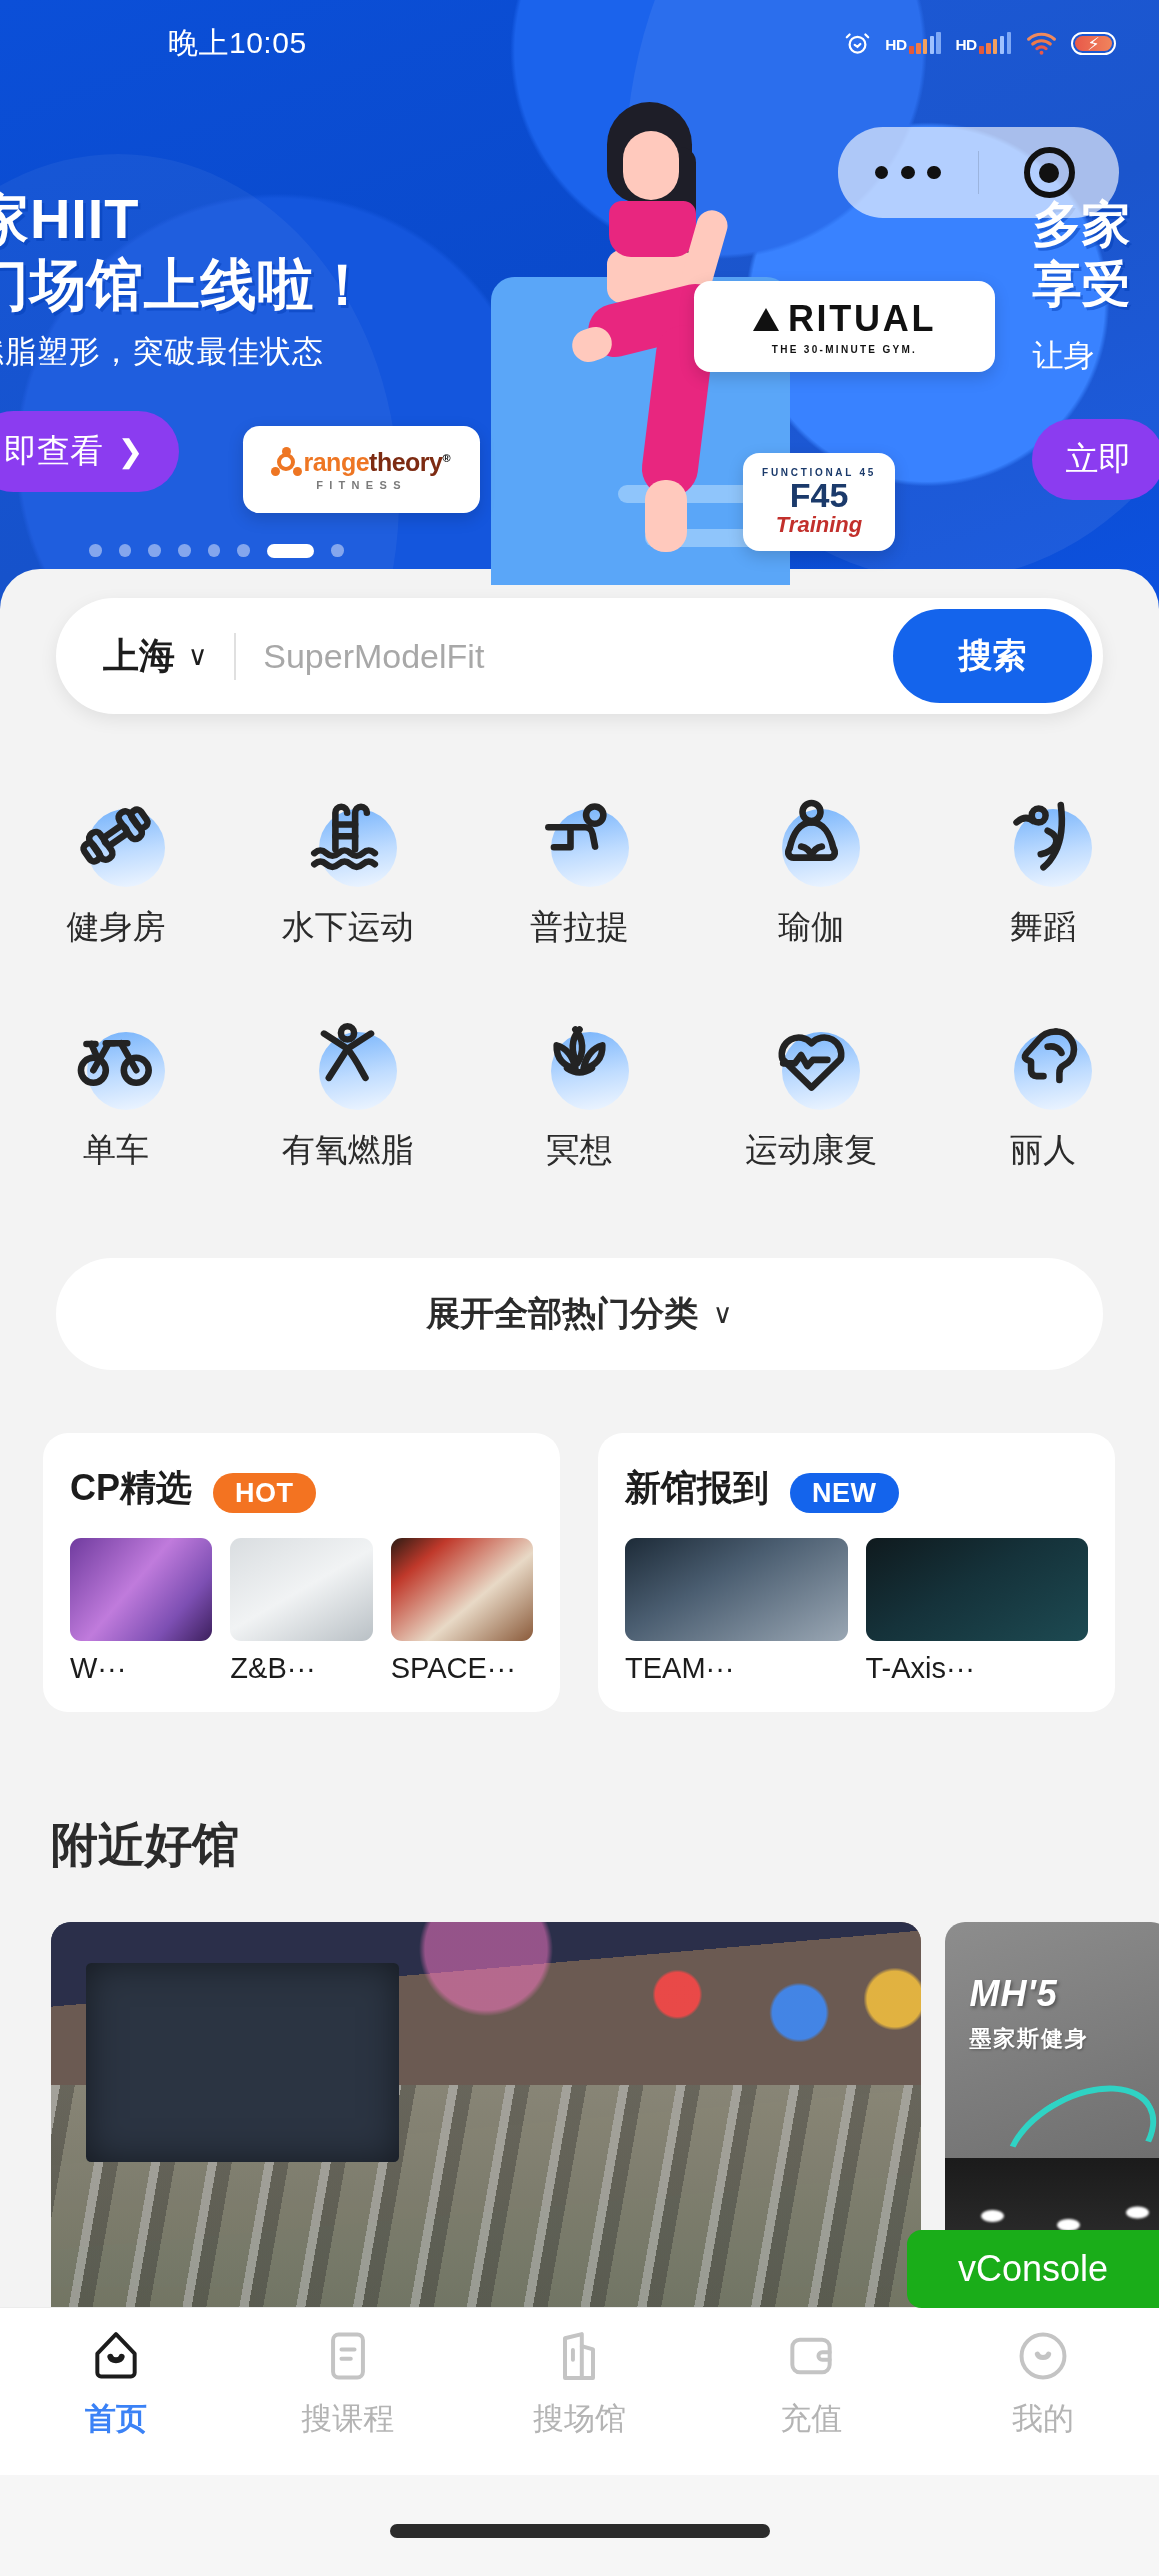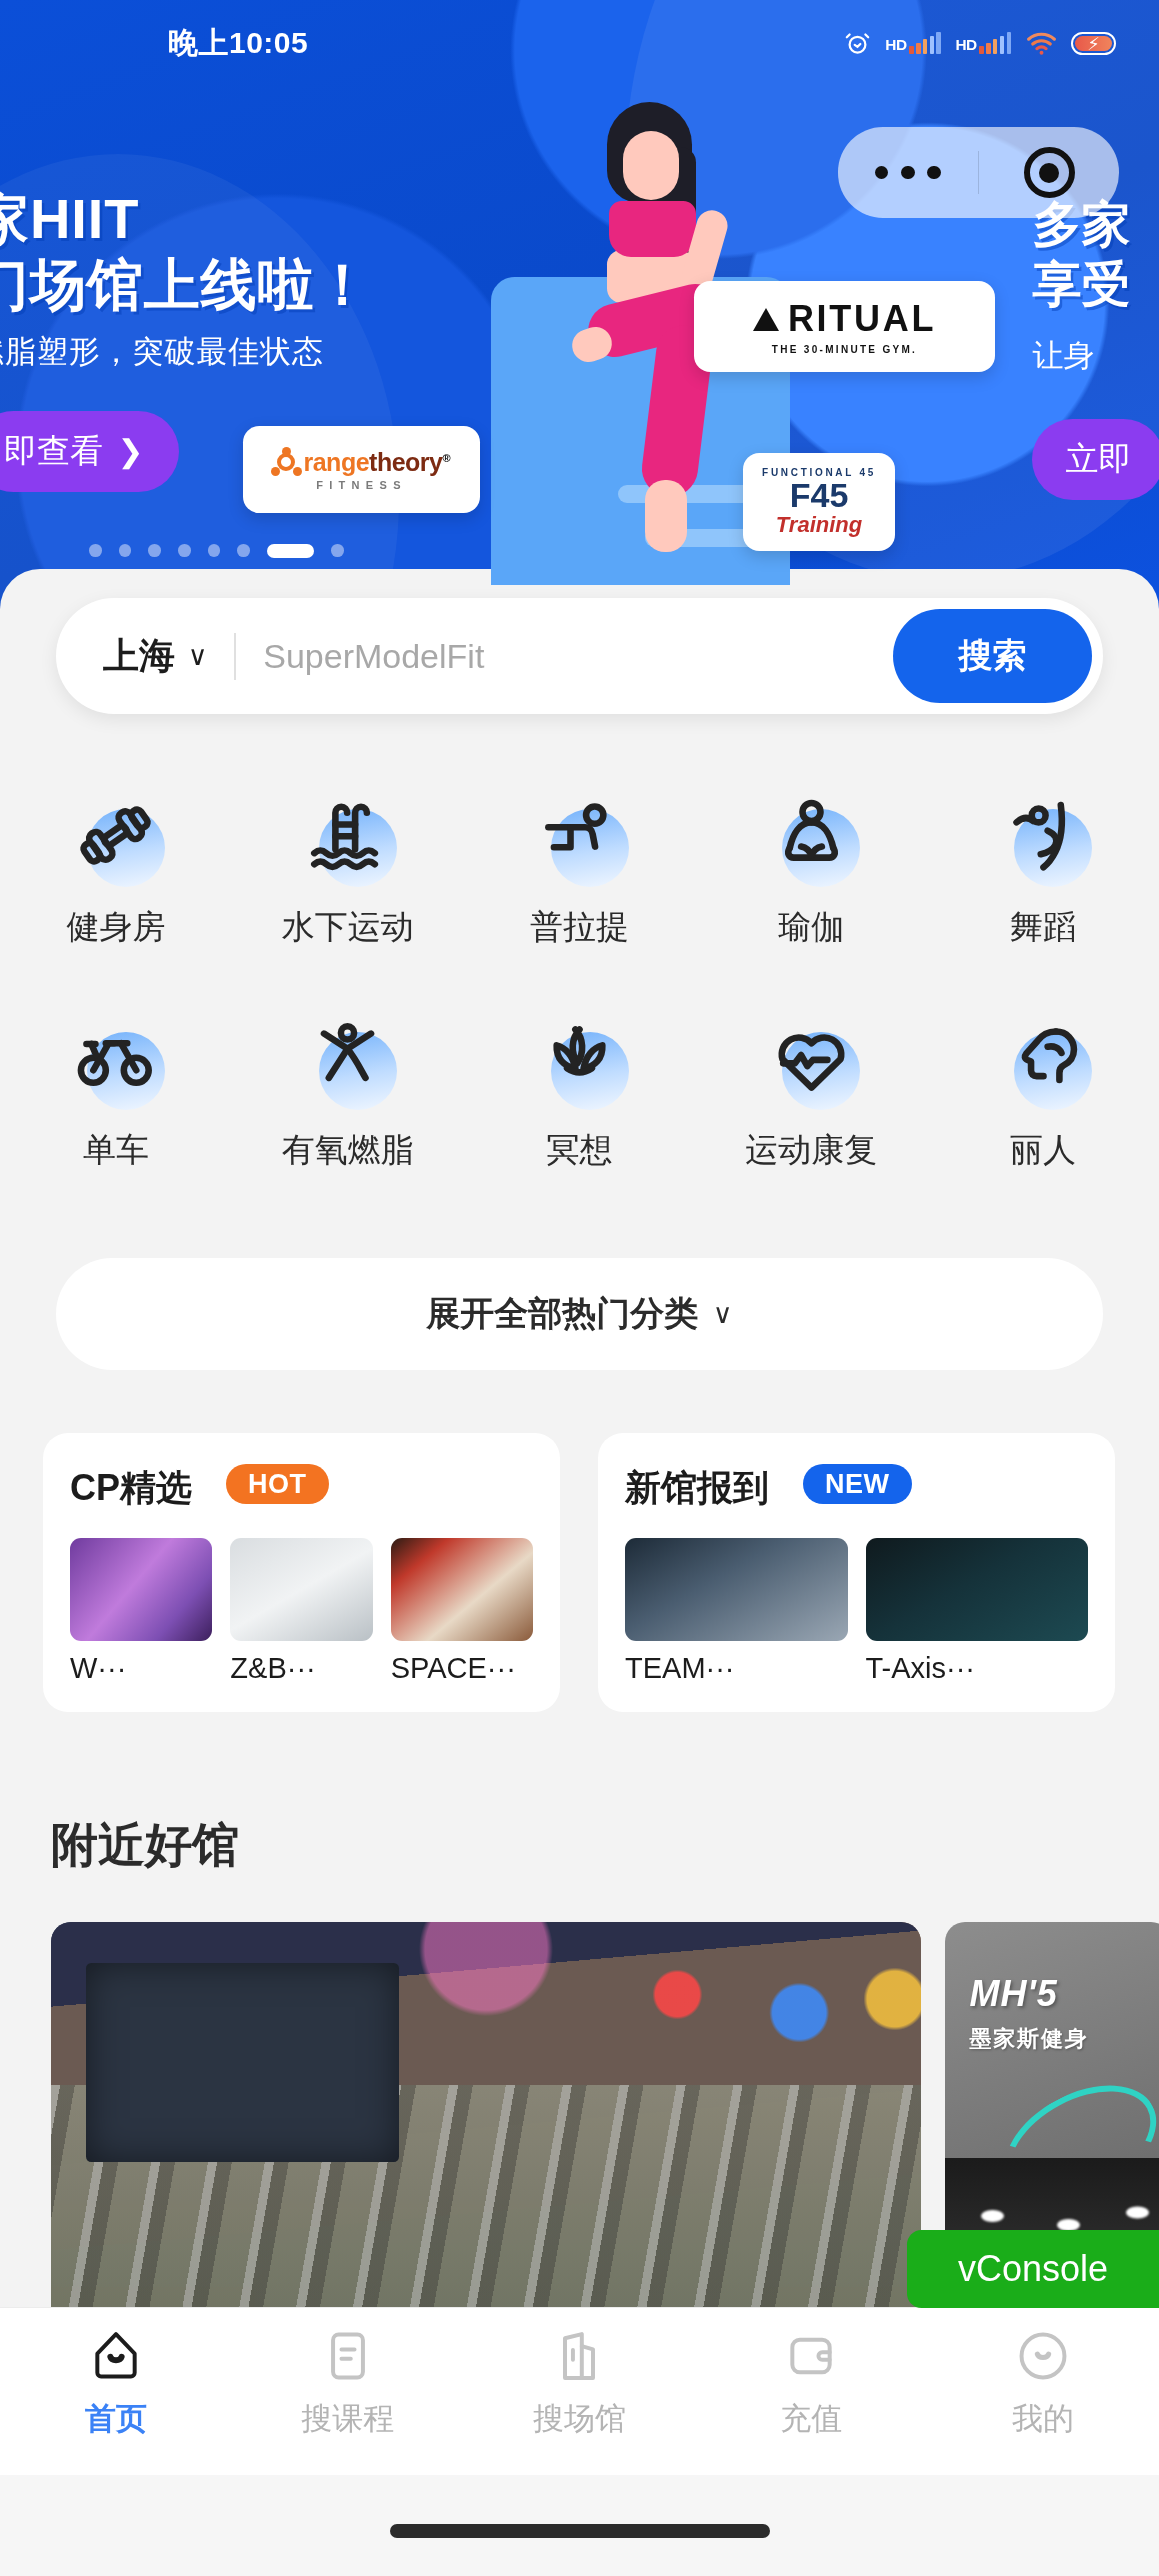--- a/index.html
+++ b/index.html
@@ -30,21 +30,21 @@
   .hero-swoosh2 {
     position:absolute; left:-163px; top:154px; width:562px; height:688px;
     border-radius:50%; background:rgba(255,255,255,.05);
   }
 
   
   .statusbar {
     position:absolute; left:0; top:0; width:1159px; height:87px;
     display:flex; align-items:center; color:#fff; z-index:40;
   }
-  .sb-time { font-size:30px; font-weight:700; letter-spacing:0.5px; margin-left:168px; }
+  .sb-time { font-size:30px; font-weight:400; letter-spacing:0.5px; margin-left:168px; }
   .sb-icons { margin-left:auto; margin-right:43px; display:flex; align-items:center; gap:14.5px; }
   .sb-ic { display:flex; align-items:flex-end; }
   .bars { display:flex; align-items:flex-end; gap:2.3px; height:20px; }
   .bars i { width:4.5px; border-radius:0.9px; display:block; }
   .bars i:nth-child(1){height:7.2px;background:#e2593c;}
   .bars i:nth-child(2){height:11px;background:#ef7a4a;}
   .bars i:nth-child(3){height:14.5px;background:#f2a05f;}
   .bars i:nth-child(4){height:18px;background:#9fc1ff;}
   .bars i:nth-child(5){height:22px;background:#7ea8f6;}
   .hd { font-size:15.4px; font-weight:800; letter-spacing:-0.5px; margin-right:2.7px; color:#fff; }
@@ -206,21 +206,21 @@
     gap:14.5px;
   }
   .expand span { font-size:34px; font-weight:700; color:#2b2b2b; }
   .expand .chev { font-size:27px; color:#2b2b2b; font-weight:400; }
 
   
   .promos { position:absolute; left:43px; top:1433px; width:1072px; display:flex; gap:38px; }
   .promo {
     flex:1; background:#fff; border-radius:25px; padding:31px 27px 27px 27px;
   }
-  .promo-head { display:flex; align-items:flex-start; gap:34px; }
+  .promo-head { display:flex; align-items:flex-end; gap:21px; }
   .promo-title { font-size:36px; font-weight:800; color:#1c1c1c; }
   .badge {
     font-size:27px; font-weight:800; color:#fff; padding:4.5px 22px; border-radius:20px;
     letter-spacing:0.5px;
   }
   .badge.hot { background:#f37321; }
   .badge.new { background:#1464ec; }
   .thumbs { margin-top:25px; display:flex; gap:18px; }
   .thumb { flex:1; }
   .thumb .pic { width:100%; height:103px; border-radius:11px; position:relative; overflow:hidden; }

